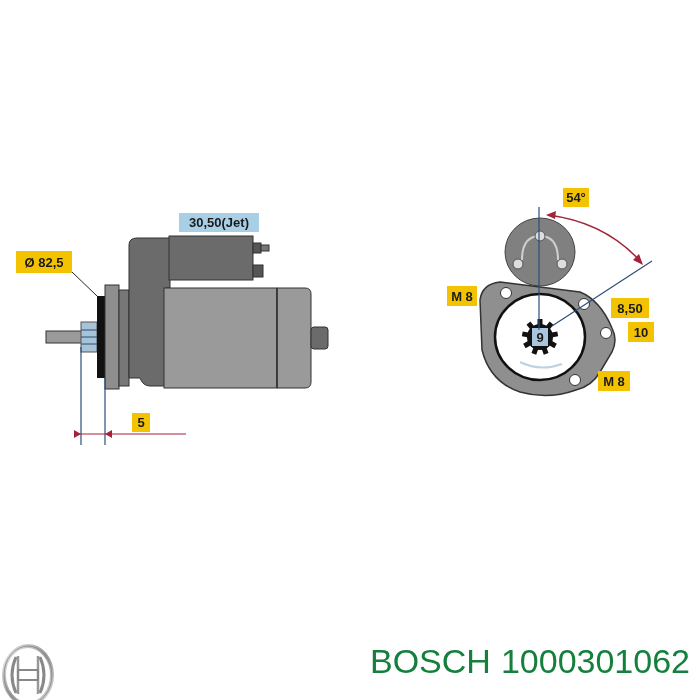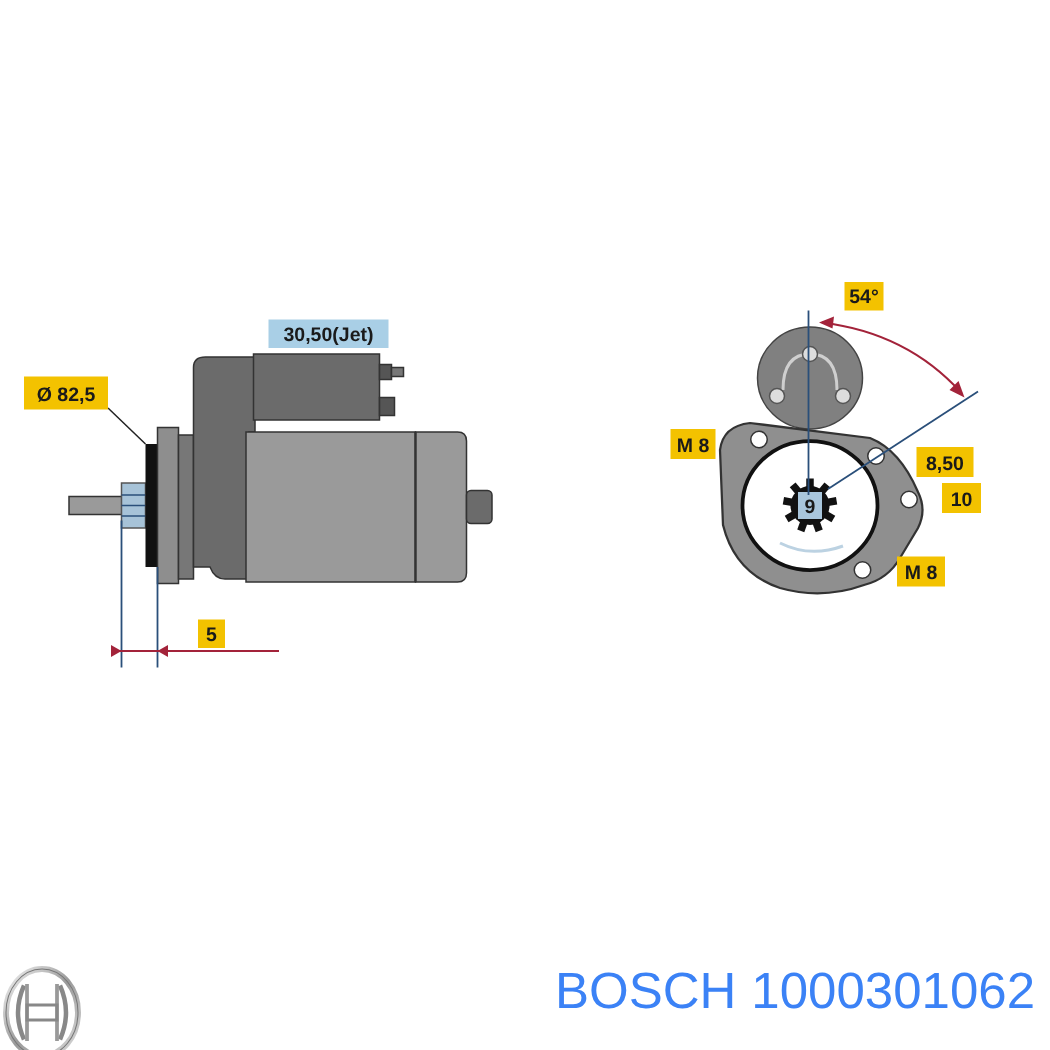--- a/index.html
+++ b/index.html
@@ -1,21 +1,21 @@
 <!DOCTYPE html>
 <html><head>
 <meta charset="utf-8">
 <style>
   html, body { margin: 0; padding: 0; background: #ffffff; }
   body { width: 700px; height: 700px; position: relative; overflow: hidden; font-family: "Liberation Sans", sans-serif; }
   #drawing { position: absolute; left: 0; top: 0; width: 700px; height: 600px; }
   .lbl { font-family: "Liberation Sans", sans-serif; font-weight: bold; font-size: 13px; fill: #1a1a1a; }
   #footer { position: absolute; left: 0; top: 620px; width: 700px; height: 80px; }
   #logo { position: absolute; left: 2px; top: 24px; width: 52px; height: 62px; }
-  #title { position: absolute; right: 10px; top: 22px; font-size: 34px; color: #3b82f6; letter-spacing: 0px; white-space: nowrap; }
+  #title { position: absolute; right: 10px; top: 22px; font-size: 34px; color: #15803d; letter-spacing: 0px; white-space: nowrap; }
   #title span + span { margin-left: 10px; }
 </style>
 </head>
 <body>
 
 <svg id="drawing" viewBox="0 0 700 600" xmlns="http://www.w3.org/2000/svg">
 
   <g>
 
     <rect x="46" y="331" width="36" height="12" fill="#9a9a9a" stroke="#333" stroke-width="1"></rect>

